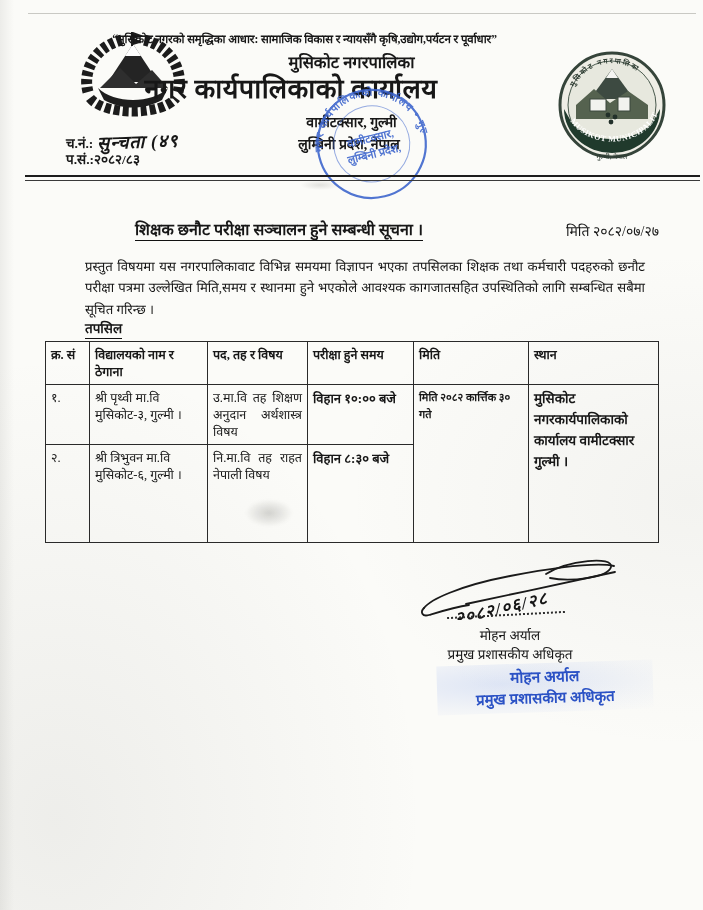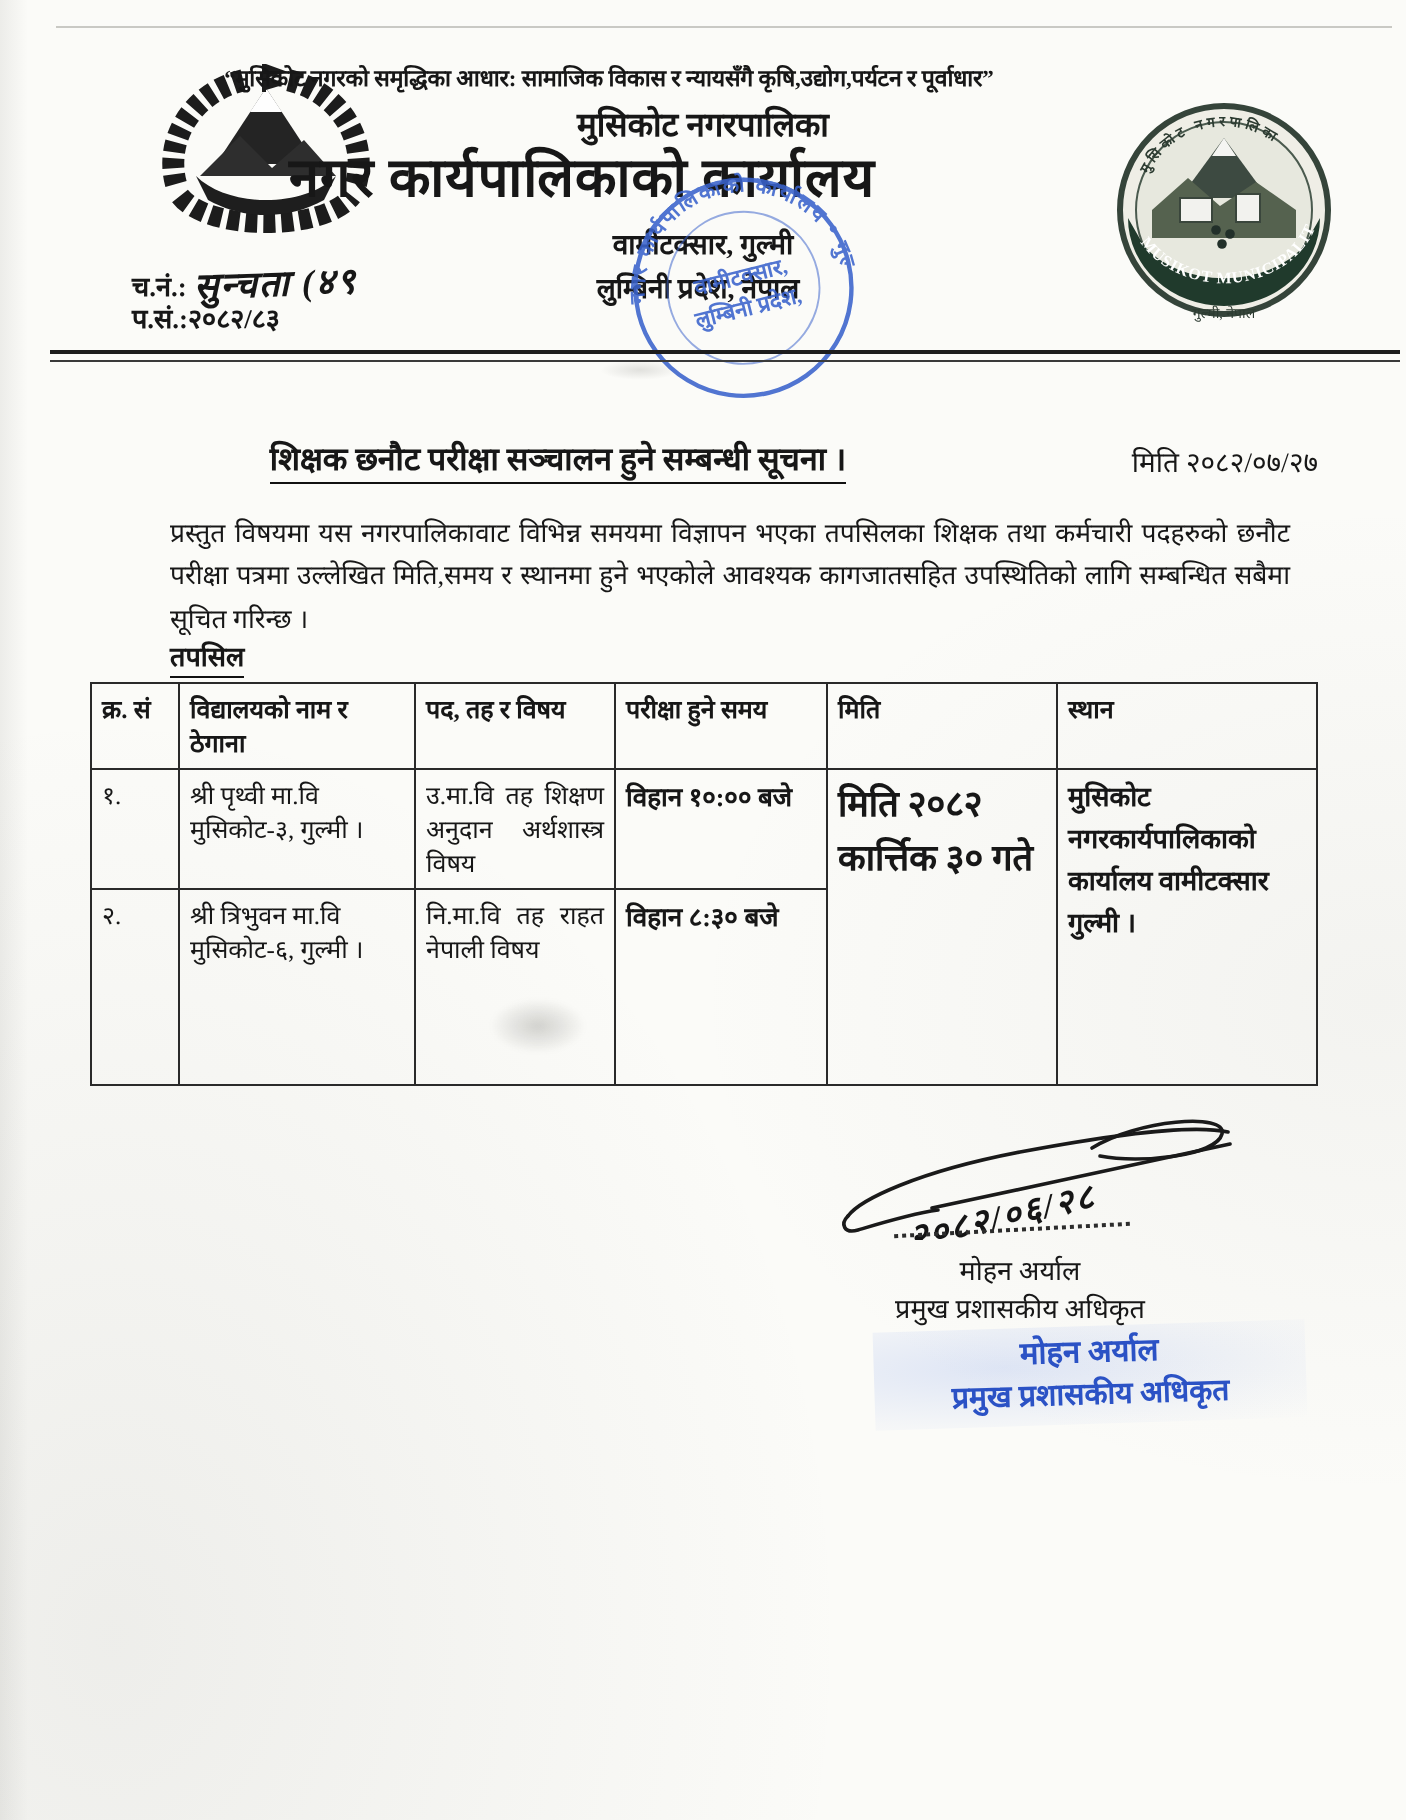--- a/index.html
+++ b/index.html
@@ -33,21 +33,21 @@
   .tapasil{left:85px;top:319px;font-size:13.5px;font-weight:bold;border-bottom:1.2px solid #111;padding-bottom:1px;}
   
   table.notice{position:absolute;left:45px;top:341px;width:613px;border-collapse:collapse;table-layout:fixed;font-size:12.5px;}
   table.notice th, table.notice td{border:1.4px solid #2a2a2a;padding:4px 5px;vertical-align:top;word-wrap:break-word;}
   table.notice th{font-weight:bold;text-align:left;vertical-align:top;}
   th.c, td.c{text-align:center;}
   .h-row{height:34px;}
   .r1{height:60px;}
   .r2{height:98px;}
   td.time{vertical-align:middle;font-weight:bold;font-size:13px;white-space:nowrap;}
-  td.mdate{vertical-align:middle;font-weight:bold;font-size:18px;line-height:1.5;padding-left:9px;}
+  td.mdate{vertical-align:middle;font-weight:bold;font-size:11px;line-height:1.5;padding-left:9px;}
   td.venue{vertical-align:middle;font-weight:bold;font-size:13.5px;line-height:1.55;padding-left:9px;}
   td.post{text-align:justify;}
   
   .sig-svg{left:418px;top:558px;}
   .dotline{left:447px;top:614px;width:118px;border-bottom:2px dotted #2c2c2c;transform:rotate(-3deg);}
   .sig-name{left:415px;top:626px;width:190px;text-align:center;font-size:13.5px;}
   .sig-desig{left:398px;top:645px;width:224px;text-align:center;font-size:13.5px;}
   .blue-stamp{
     left:437px;top:663px;width:212px;text-align:center;transform:rotate(-1.8deg);
     color:#2b52c5;font-weight:bold;line-height:1.35;padding:4px 2px;

